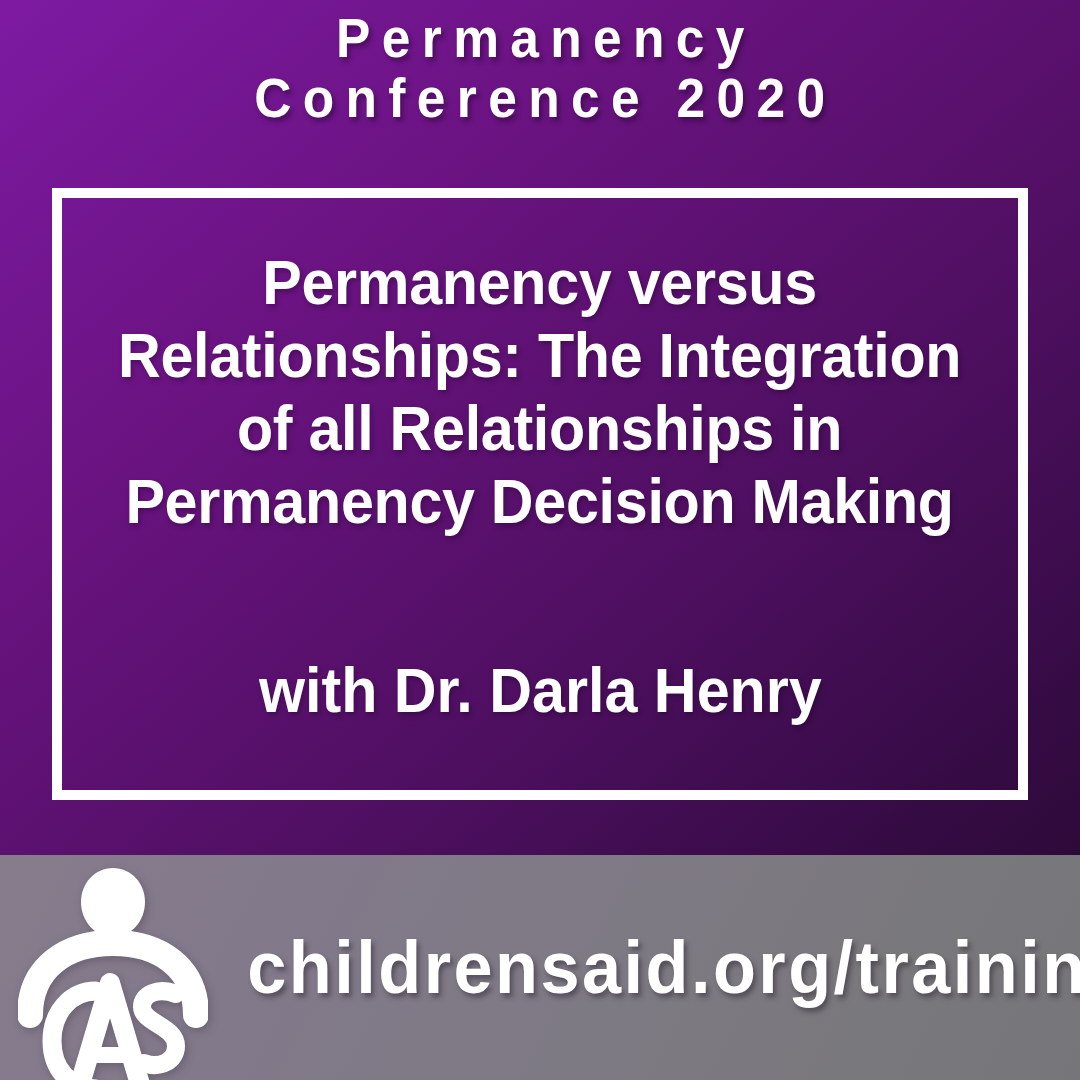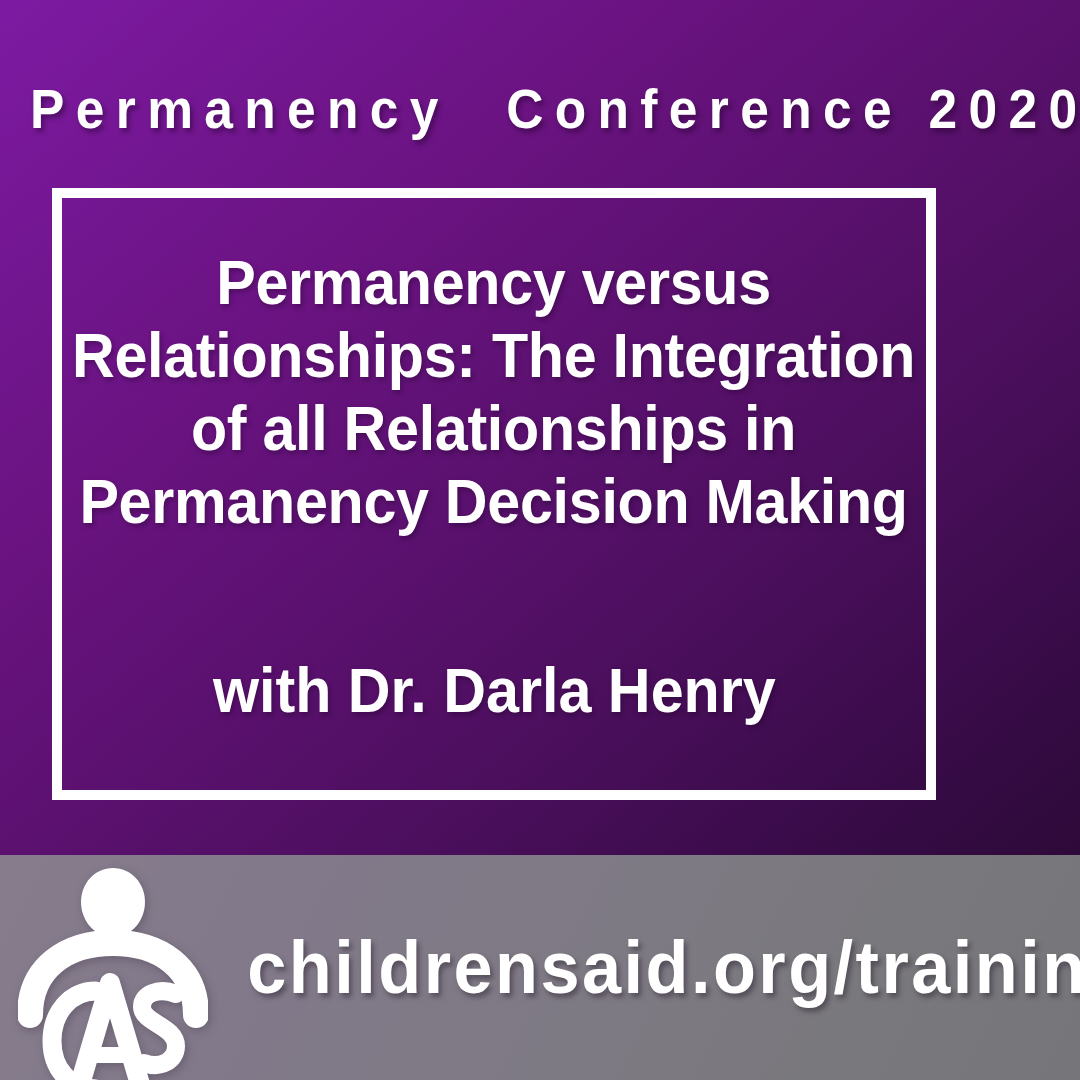--- a/index.html
+++ b/index.html
@@ -18,23 +18,24 @@
   }
 
   
   .header {
     position: absolute;
     top: 0;
     left: 0;
     width: 1080px;
     height: 180px;
     display: flex;
+    flex-direction: column;
     align-items: center;
     justify-content: flex-start;
-    padding-top: 38px;
+    padding-top: 8px;
     box-sizing: border-box;
   }
 
   .header-line {
     color: #ffffff;
     font-family: "Liberation Sans Narrow", "Liberation Sans", sans-serif;
     font-weight: bold;
     font-size: 56px;
     line-height: 1.07;
     letter-spacing: 0.22em;
@@ -43,21 +44,21 @@
     white-space: nowrap;
     text-shadow: 3px 4px 5px rgba(30, 0, 40, 0.45);
     transform: scaleX(0.92);
   }
 
   
   .frame {
     position: absolute;
     left: 52px;
     top: 188px;
-    width: 884px;
+    width: 976px;
     height: 612px;
     box-sizing: border-box;
     border: 10px solid #ffffff;
   }
 
   .frame-inner {
     position: absolute;
     left: 0;
     top: 0;
     right: 0;

